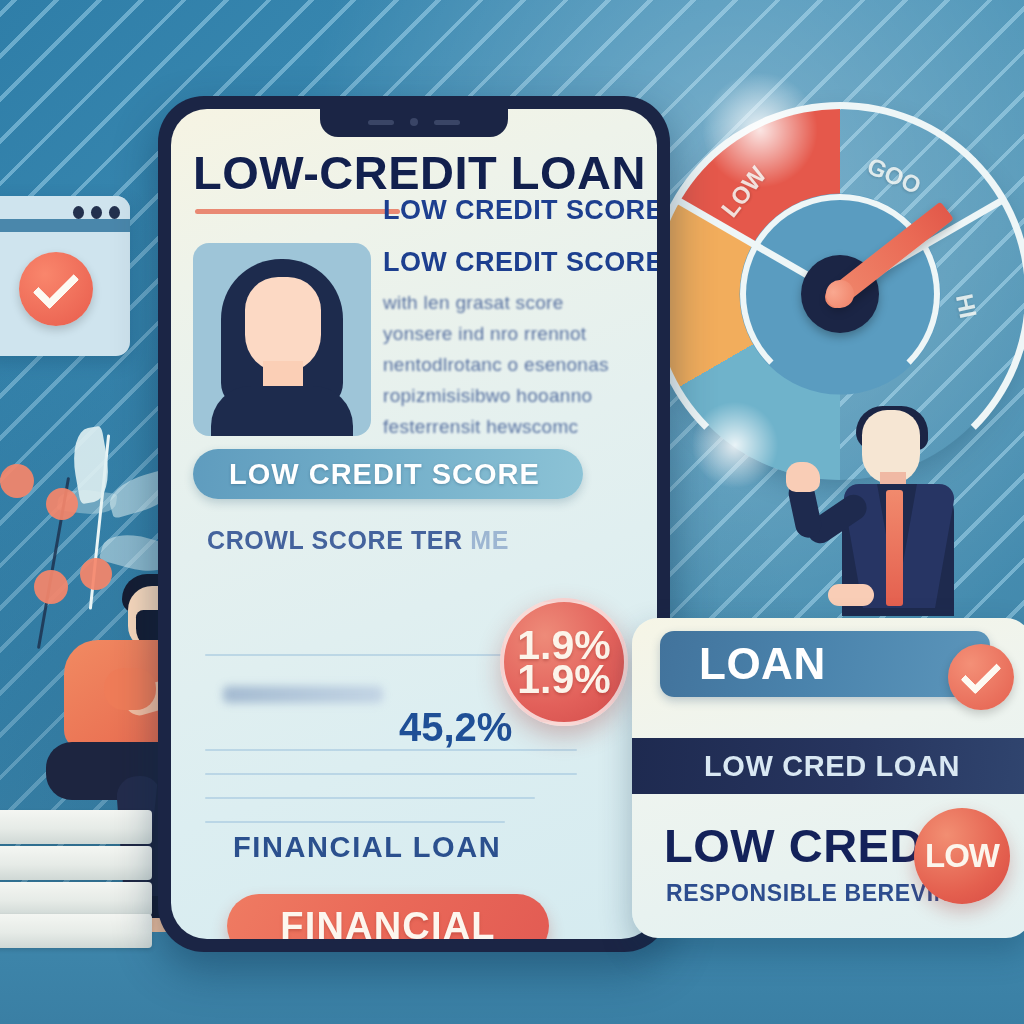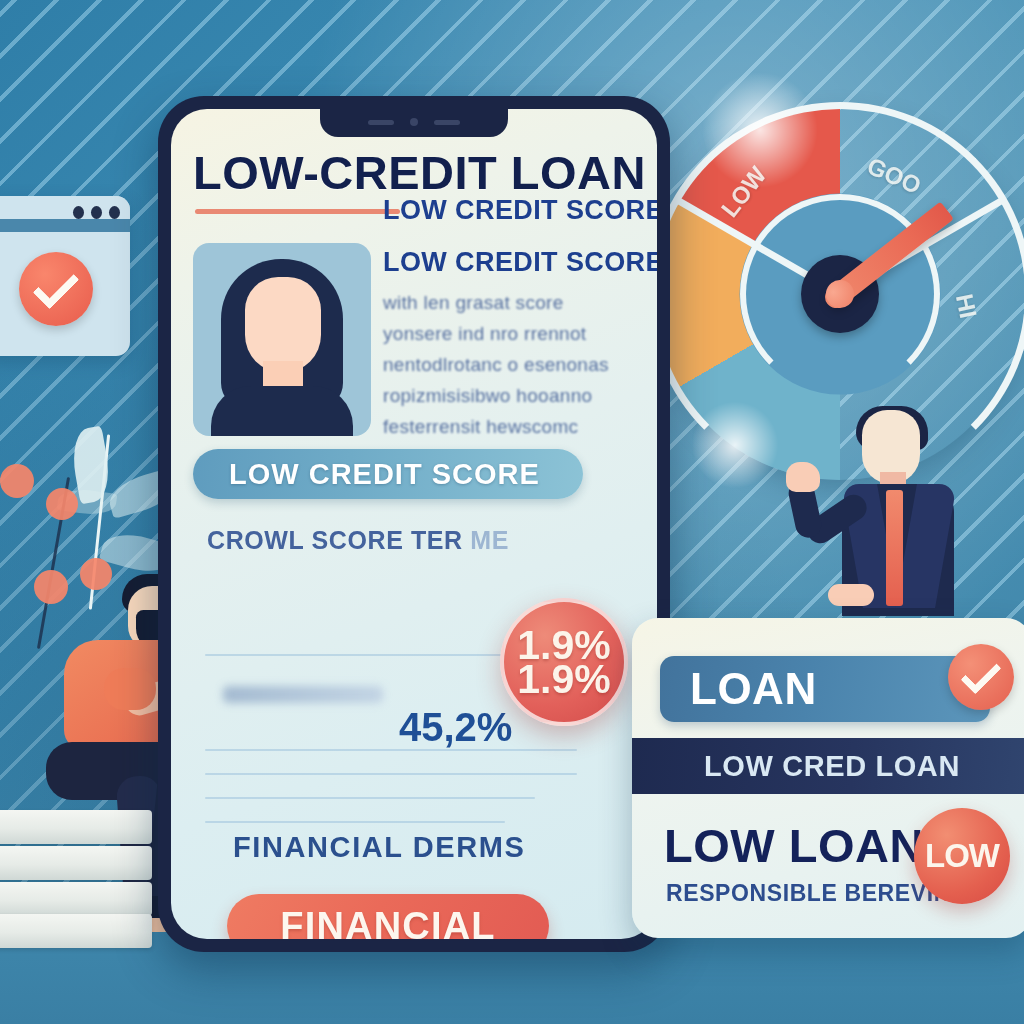--- a/index.html
+++ b/index.html
@@ -298,23 +298,23 @@
 
   
   .info-card{
     position:absolute;left:632px;top:618px;width:400px;height:320px;
     background:linear-gradient(165deg,#f6f5e6 0%,#eef4ef 40%,#e2f0f1 100%);
     border-radius:26px;
     box-shadow:0 14px 32px rgba(10,50,80,.30);
     overflow:hidden;
   }
   .ic-pill{
-    position:absolute;left:28px;top:38px;width:330px;height:66px;border-radius:14px;
+    position:absolute;left:28px;top:13px;width:330px;height:66px;border-radius:14px;
     background:linear-gradient(100deg,#42739c 0%,#4a83ac 45%,#5c96bb 100%);
-    display:flex;align-items:center;padding-left:30px;box-sizing:border-box;
+    display:flex;align-items:center;padding-left:39px;box-sizing:border-box;
     color:#ffffff;font-size:44px;font-weight:bold;letter-spacing:.5px;
     box-shadow:0 4px 10px rgba(30,70,110,.25);
   }
   .ic-check{
     position:absolute;right:18px;top:26px;width:66px;height:66px;border-radius:50%;
     background:radial-gradient(circle at 34% 30%,#f49077,#e4604f);
     box-shadow:0 4px 10px rgba(0,0,0,.18);
   }
   .ic-check .check-mark{
     left:50%;top:45%;width:30px;height:14px;border-width:7px;
@@ -474,40 +474,40 @@
 
       <div class="doc-rule" style="left:34px;top:545px;width:400px;"></div>
       <div class="blur-smudge"></div>
       <div class="pct-50">45,2%</div>
 
       <div class="doc-rule" style="left:34px;top:640px;width:372px;"></div>
       <div class="doc-rule" style="left:34px;top:664px;width:372px;"></div>
       <div class="doc-rule" style="left:34px;top:688px;width:330px;"></div>
       <div class="doc-rule" style="left:34px;top:712px;width:300px;"></div>
 
-      <div class="fin-terms">FINANCIAL DERMS</div>
+      <div class="fin-terms">FINANCIAL LOAN</div>
 
       <div class="approval-btn">FINANCIAL</div>
 
     </div>
   </div>
 
   <div class="glow" style="left:690px;top:400px;width:90px;height:90px;"></div>
 
   <div class="badge-pct">
     <span>1.9%</span>
     <span>1.9%</span>
   </div>
 
   <div class="info-card">
     <div class="ic-pill">LOAN</div>
     <div class="ic-check">
       <div class="check-mark"></div>
     </div>
     <div class="ic-band">LOW CRED LOAN</div>
-    <div class="ic-title">LOW LOAN</div>
+    <div class="ic-title">LOW CRED</div>
     <div class="ic-sub">RESPONSIBLE BEREVIN</div>
     <div class="ic-lowbadge">
       <span>LOW</span>
     </div>
   </div>
 
 </div>
 
 </body></html>

